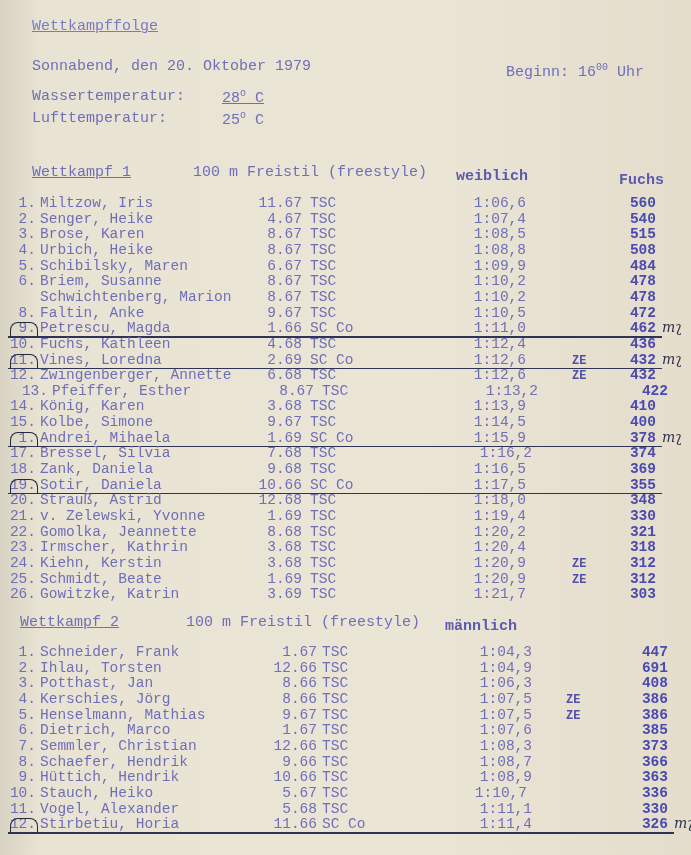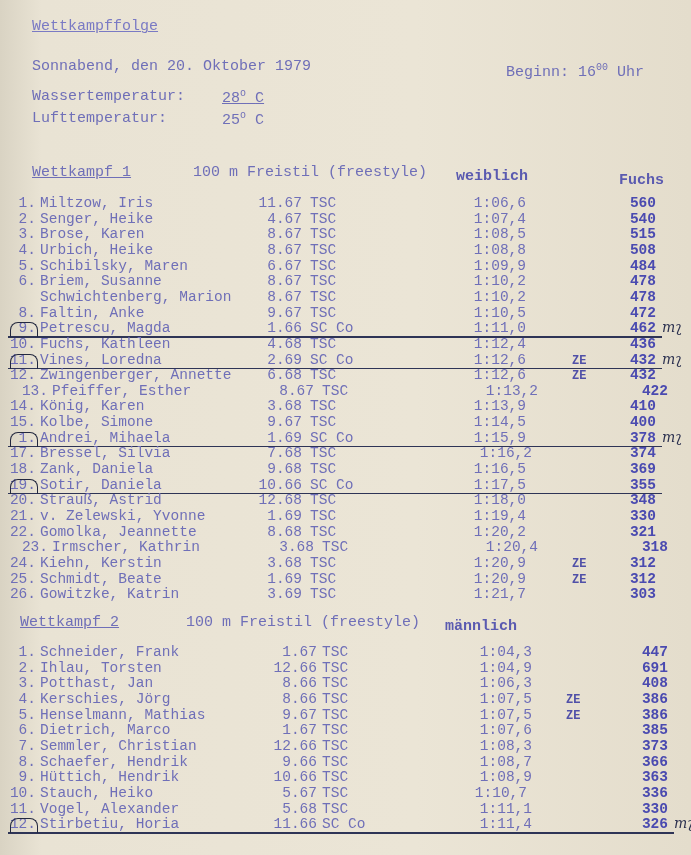--- a/index.html
+++ b/index.html
@@ -253,21 +253,21 @@
       </div>
       <div class="row" style="left: 4px; top: 524.65px; width: 660px;">
         <span class="c-rank" style="left:0">22.</span>
         <span class="c-name">Gomolka, Jeannette</span>
         <span class="c-birth" style="left:240px">8.68</span>
         <span class="c-club" style="left:306px">TSC</span>
         <span class="c-time" style="left:442px">1:20,2</span>
         <span class="c-note" style="left:568px;top:1px"></span>
         <span class="c-pts" style="left:612px">321</span>
       </div>
-      <div class="row" style="left: 16px; top: 540.3px; width: 660px;">
+      <div class="row" style="left: 4px; top: 540.3px; width: 660px;">
         <span class="c-rank" style="left:0">23.</span>
         <span class="c-name">Irmscher, Kathrin</span>
         <span class="c-birth" style="left:240px">3.68</span>
         <span class="c-club" style="left:306px">TSC</span>
         <span class="c-time" style="left:442px">1:20,4</span>
         <span class="c-note" style="left:568px;top:1px"></span>
         <span class="c-pts" style="left:612px">318</span>
       </div>
       <div class="row" style="left: 4px; top: 555.95px; width: 660px;">
         <span class="c-rank" style="left:0">24.</span>

